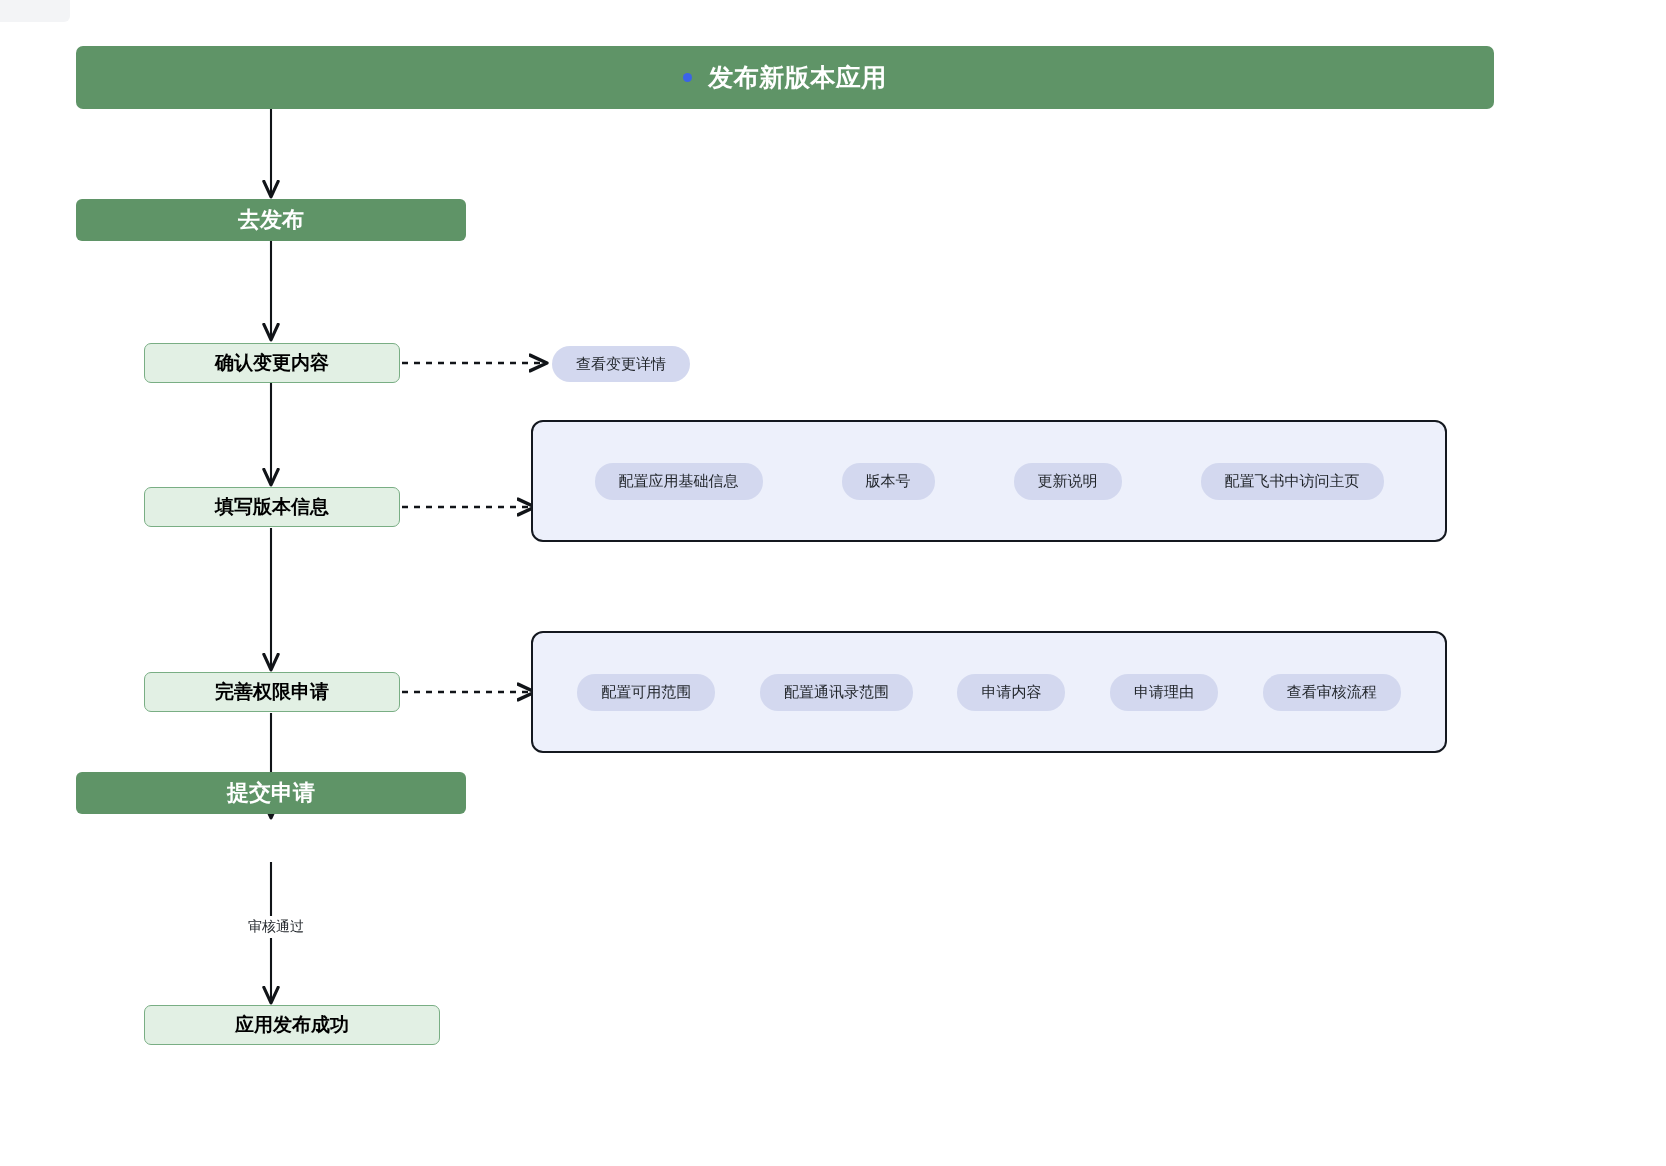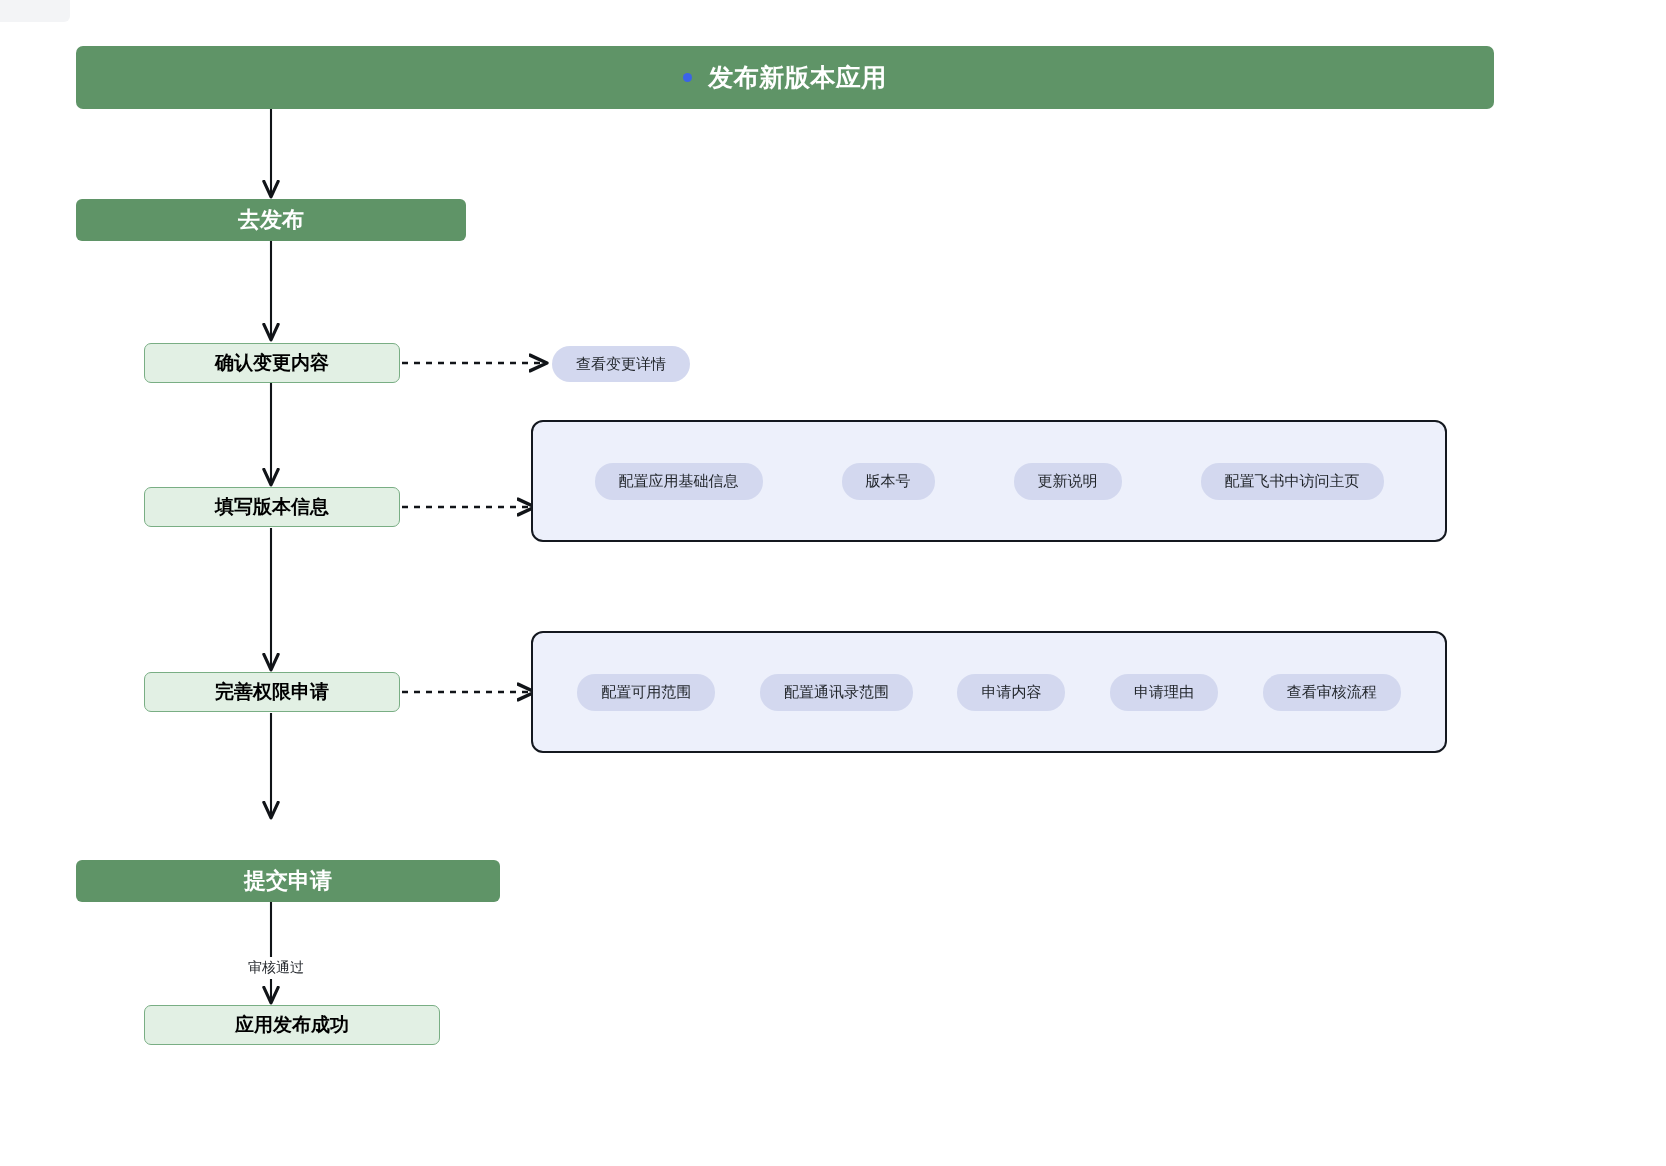--- a/index.html
+++ b/index.html
@@ -169,29 +169,29 @@
 </div>
 
 <div class="node step-node" style="left:144px; top:487px; width:256px; height:40px;">
   <span>填写版本信息</span>
 </div>
 
 <div class="node step-node" style="left:144px; top:672px; width:256px; height:40px;">
   <span>完善权限申请</span>
 </div>
 
-<div class="node green-node" style="left:76px; top:860px; width:424px; height:42px;">
+<div class="node green-node" style="left:76px; top:772px; width:390px; height:42px;">
   <span>提交申请</span>
 </div>
 
 <div class="node step-node" style="left:144px; top:1005px; width:296px; height:40px;">
   <span>应用发布成功</span>
 </div>
 
-<div class="edge-label" style="left:234px; top:916px; width:74px;margin-top:41px;">
+<div class="edge-label" style="left:234px; top:916px; width:74px;">
   <span>审核通过</span>
 </div>
 
 <div class="pill pill-solo" style="left:552px; top:346px; height:36px;">
   <span>查看变更详情</span>
 </div>
 
 <div class="group-box" style="left:531px; top:420px; width:916px; height:122px;">
   <div class="group-inner">
     <div class="pill">

